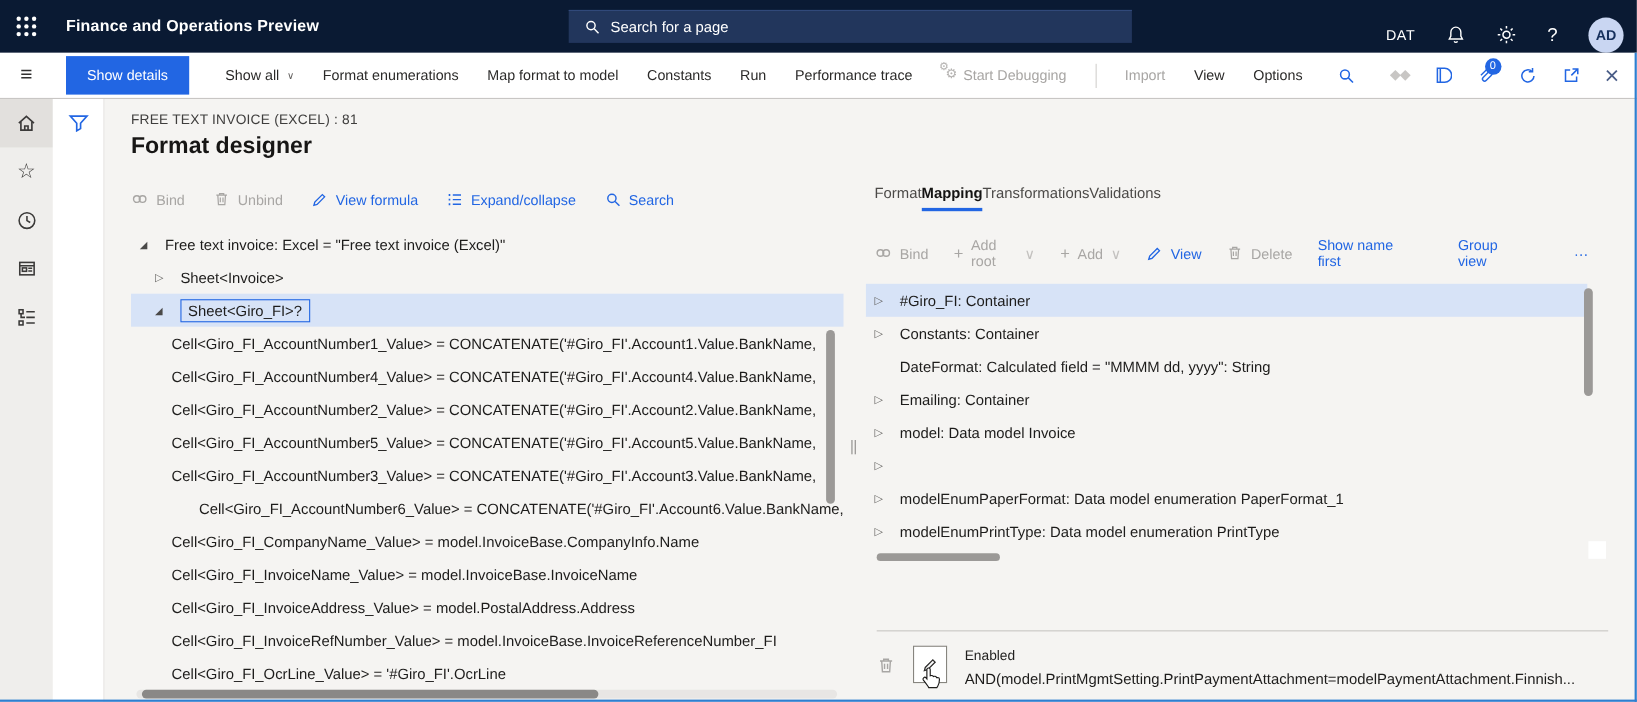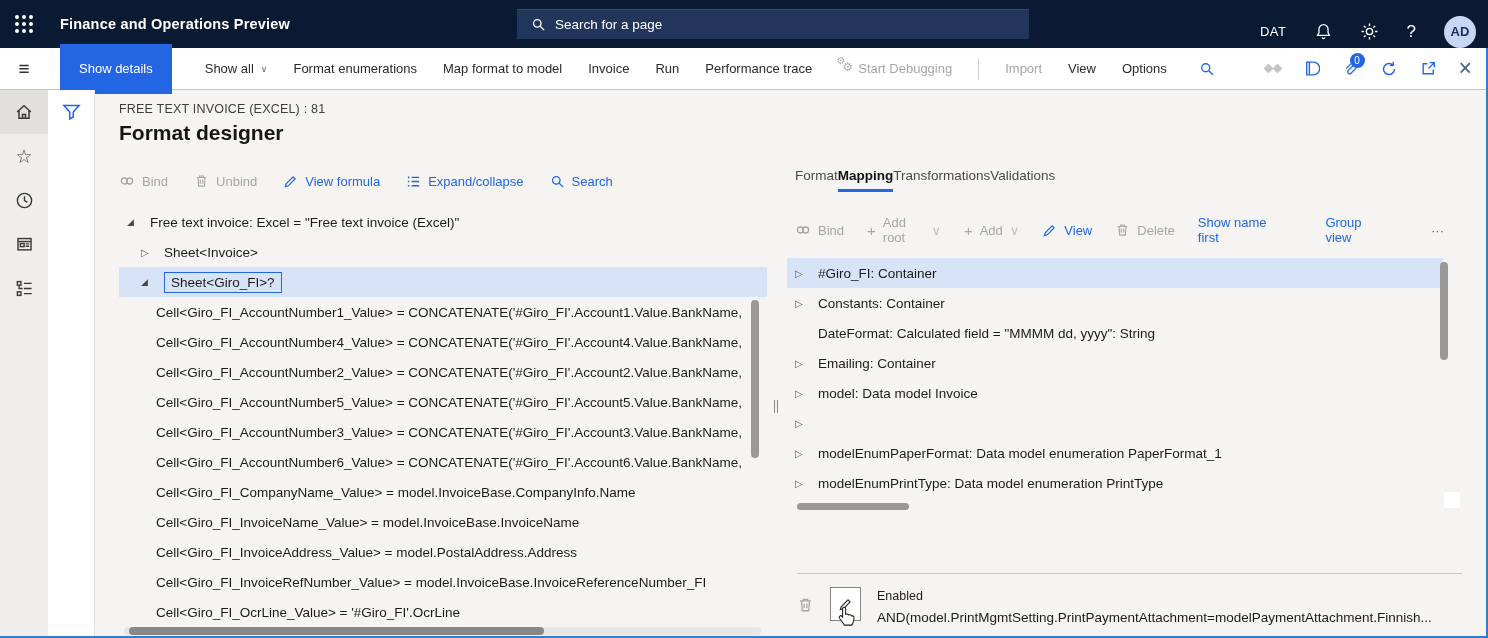--- a/index.html
+++ b/index.html
@@ -20,21 +20,21 @@
   .env{font-size:13px;letter-spacing:.5px;}
   .tb-ic{display:flex;align-items:center;justify-content:center;cursor:pointer;}
   .help{font-size:17px;}
   .avatar{width:32px;height:32px;border-radius:50%;background:#c9d6f2;color:#16305c;
           display:flex;align-items:center;justify-content:center;font-size:13px;font-weight:700;}
 
   
   .cmdbar{position:relative;height:41px;background:#fff;border-bottom:1px solid #c8c6c4;
           display:flex;align-items:center;font-size:13px;}
   .burger{width:48px;text-align:center;font-size:19px;color:#323130;cursor:pointer;}
-  .btn-primary{height:50px;background:#2266e3;color:#fff;display:flex;align-items:center;
+  .btn-primary{height:35px;background:#2266e3;color:#fff;display:flex;align-items:center;
                padding:0 19px;font-size:13px;margin-left:12px;cursor:pointer;}
   .cmenu{display:flex;align-items:center;gap:26px;margin-left:33px;color:#2b2a29;white-space:nowrap;}
   .mi{display:flex;align-items:center;gap:5px;cursor:pointer;}
   .mi .chev{font-size:9px;margin-left:2px;color:#605e5c;}
   .dis{color:#a8a6a4 !important;}
   .dis .chev{color:#c3c1bf;}
   .cmd-divider{width:1px;height:22px;background:#d2d0ce;}
   .blue{color:#2266e3;}
   .gearchars{position:relative;width:15px;height:15px;display:inline-block;}
   .gearchars .g1{position:absolute;left:-2px;top:-6px;font-size:10px;color:#b5b3b1;}
@@ -165,21 +165,21 @@
   <div class="cmdbar">
     <div class="burger">≡</div>
     <div class="btn-primary">Show details</div>
     <div class="cmenu">
       <span class="mi">
           <span>Show all</span>
           <span class="chev">∨</span>
         </span>
       <span class="mi">Format enumerations</span>
       <span class="mi">Map format to model</span>
-      <span class="mi">Invoice</span>
+      <span class="mi">Constants</span>
       <span class="mi">Run</span>
       <span class="mi">Performance trace</span>
       <span class="mi dis">
           <span class="gearchars">
             <span class="g1">⚙</span>
             <span class="g2">⚙</span>
           </span>
           <span>Start Debugging</span>
         </span>
       <span class="cmd-divider"></span>
@@ -348,21 +348,21 @@
               <div class="trow" style="padding-left: 36px;">
 
                 <span class="tlabel">Cell&lt;Giro_FI_AccountNumber5_Value&gt; = CONCATENATE('#Giro_FI'.Account5.Value.BankName,</span>
               </div>
 
               <div class="trow" style="padding-left: 36px;">
 
                 <span class="tlabel">Cell&lt;Giro_FI_AccountNumber3_Value&gt; = CONCATENATE('#Giro_FI'.Account3.Value.BankName,</span>
               </div>
 
-              <div class="trow" style="padding-left: 36px;">
+              <div class="trow" style="padding-left: 36px; justify-content: flex-end;">
 
                 <span class="tlabel">Cell&lt;Giro_FI_AccountNumber6_Value&gt; = CONCATENATE('#Giro_FI'.Account6.Value.BankName,</span>
               </div>
 
               <div class="trow" style="padding-left: 36px;">
 
                 <span class="tlabel">Cell&lt;Giro_FI_CompanyName_Value&gt; = model.InvoiceBase.CompanyInfo.Name</span>
               </div>
 
               <div class="trow" style="padding-left: 36px;">

